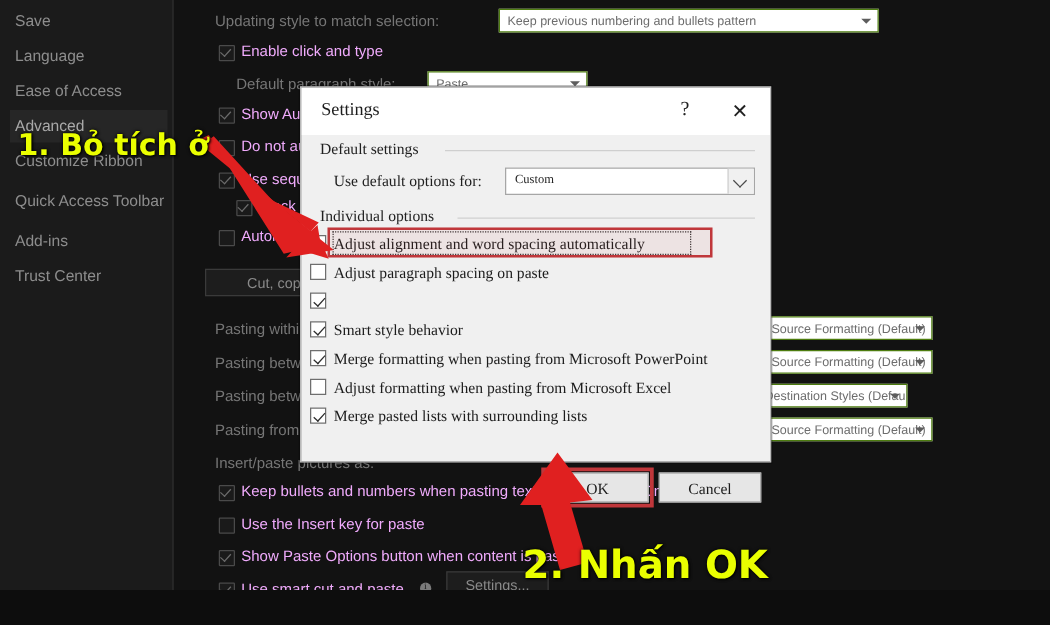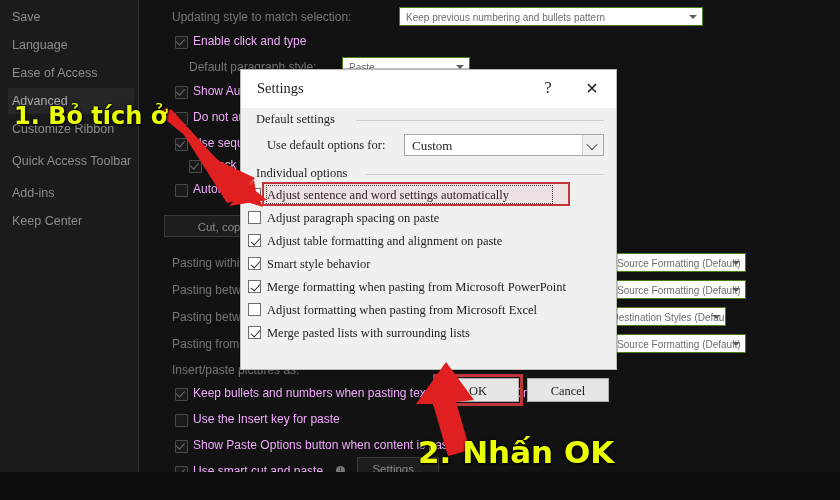--- a/index.html
+++ b/index.html
@@ -94,21 +94,21 @@
   .grp .line{
     position:absolute;top:8px;height:1px;background:#cfcfcf;
   }
   .fld-lbl{position:absolute;font-size:12.5px;color:#1f1f1f;white-space:nowrap;}
 
   .dd{
     position:absolute;height:22px;background:#ffffff;border:1px solid #a6a6a6;
     box-sizing:border-box;
   }
   .dd .val{
-    position:absolute;left:7px;top:3px;font-size:13px;color:#1f1f1f;
+    position:absolute;left:7px;top:3px;font-size:10px;color:#1f1f1f;
     white-space:nowrap;
   }
   .dd .arw{
     position:absolute;right:0;top:0;width:20px;height:20px;
     background:#f0f0f0;border-left:1px solid #cfcfcf;
   }
   .dd .arw::after{
     content:"";position:absolute;left:5px;top:7px;width:7px;height:7px;
     border:solid #4a4a4a;border-width:0 1.4px 1.4px 0;transform:rotate(45deg) translate(-1px,-1px);
   }
@@ -162,21 +162,21 @@
 <div id="root">
 
   <div class="bg-sidebar">
     <div class="nav-item" style="top:4px">Save</div>
     <div class="nav-item" style="top:32px">Language</div>
     <div class="nav-item sel" style="top:88px">Advanced</div>
     <div class="nav-item" style="top:60px">Ease of Access</div>
     <div class="nav-item" style="top:116px">Customize Ribbon</div>
     <div class="nav-item" style="top:148px">Quick Access Toolbar</div>
     <div class="nav-item" style="top:180px">Add-ins</div>
-    <div class="nav-item" style="top:208px">Keep Center</div>
+    <div class="nav-item" style="top:208px">Trust Center</div>
   </div>
 
   <div class="bg-main">
 
     <div class="bg-row lbl" style="left:33px;top:10px">Updating style to match selection:</div>
     <div class="bg-combo" style="left:260px;top:7px;width:304px">
       <span>Keep previous numbering and bullets pattern</span>
       <i class="car"></i>
     </div>
 
@@ -272,28 +272,27 @@
         <div class="val">Custom</div>
         <div class="arw"></div>
       </div>
 
       <div class="grp" style="left:15px;top:58px">
         <span>Individual options</span>
         <i class="line" style="left:110px;width:238px"></i>
       </div>
 
       <div class="cb" style="top:80px"></div>
-      <div class="opt" style="top:80px">Adjust sentence and word settings automatically</div>
+      <div class="opt" style="top:80px">Adjust alignment and word spacing automatically</div>
       <div class="focus-dot" style="left:25px;top:77px;width:287px;height:19px"></div>
 
       <div class="cb" style="top:103px"></div>
       <div class="opt" style="top:103px">Adjust paragraph spacing on paste</div>
 
       <div class="cb on" style="top:126px"></div>
-      <div class="opt" style="top:126px">Adjust table formatting and alignment on paste</div>
 
       <div class="cb on" style="top:149px"></div>
       <div class="opt" style="top:149px">Smart style behavior</div>
 
       <div class="cb on" style="top:172px"></div>
       <div class="opt" style="top:172px">Merge formatting when pasting from Microsoft PowerPoint</div>
 
       <div class="cb" style="top:195px"></div>
       <div class="opt" style="top:195px">Adjust formatting when pasting from Microsoft Excel</div>
 

